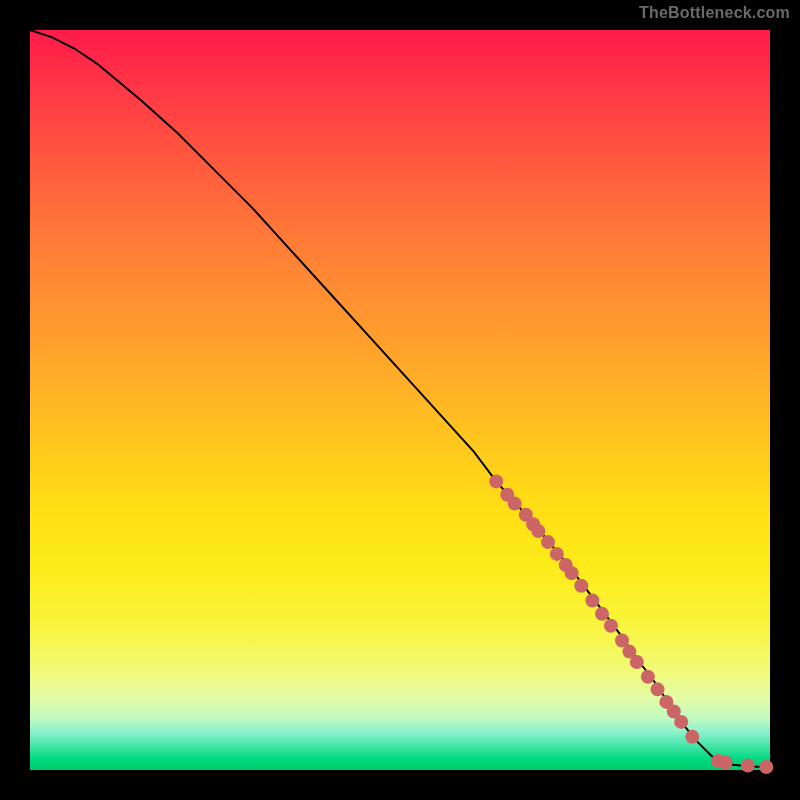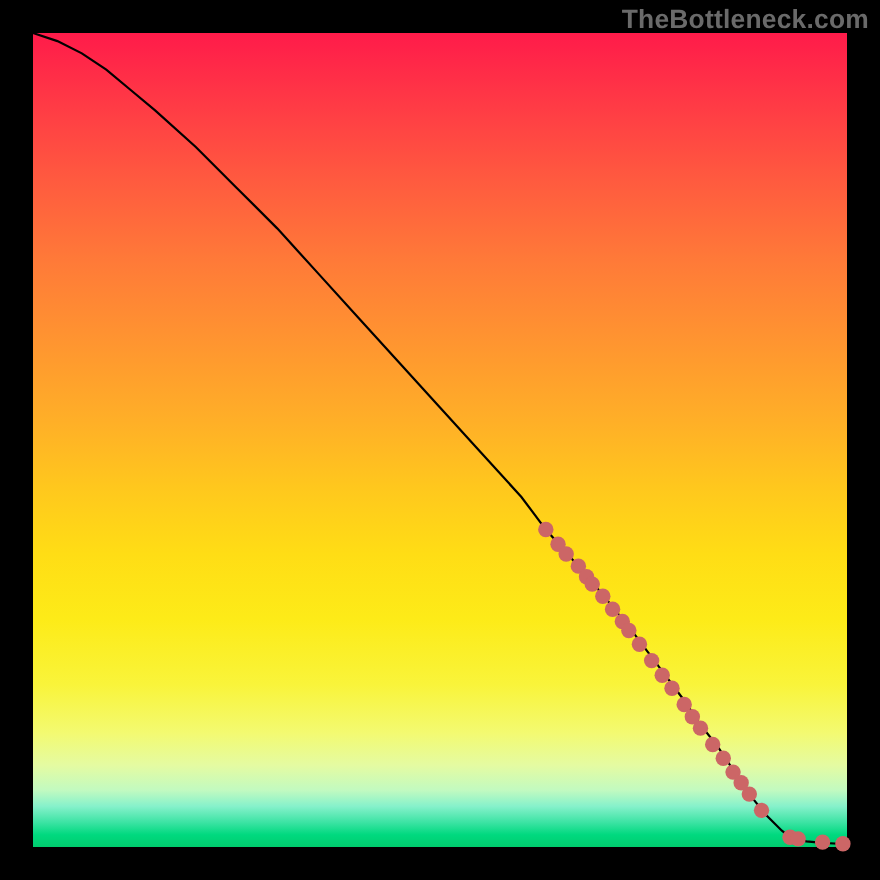--- a/index.html
+++ b/index.html
@@ -15,21 +15,21 @@
     position: relative;
     width: 800px;
     height: 800px;
     background: #000;
   }
   .attribution {
     position: absolute;
     top: 4px;
     right: 10px;
     color: #6a6a6a;
-    font-size: 24px;
+    font-size: 16px;
     font-weight: 600;
     letter-spacing: 0.2px;
   }
   .plot-area {
     position: absolute;
     left: 30px;
     top: 30px;
     width: 740px;
     height: 740px;
     

